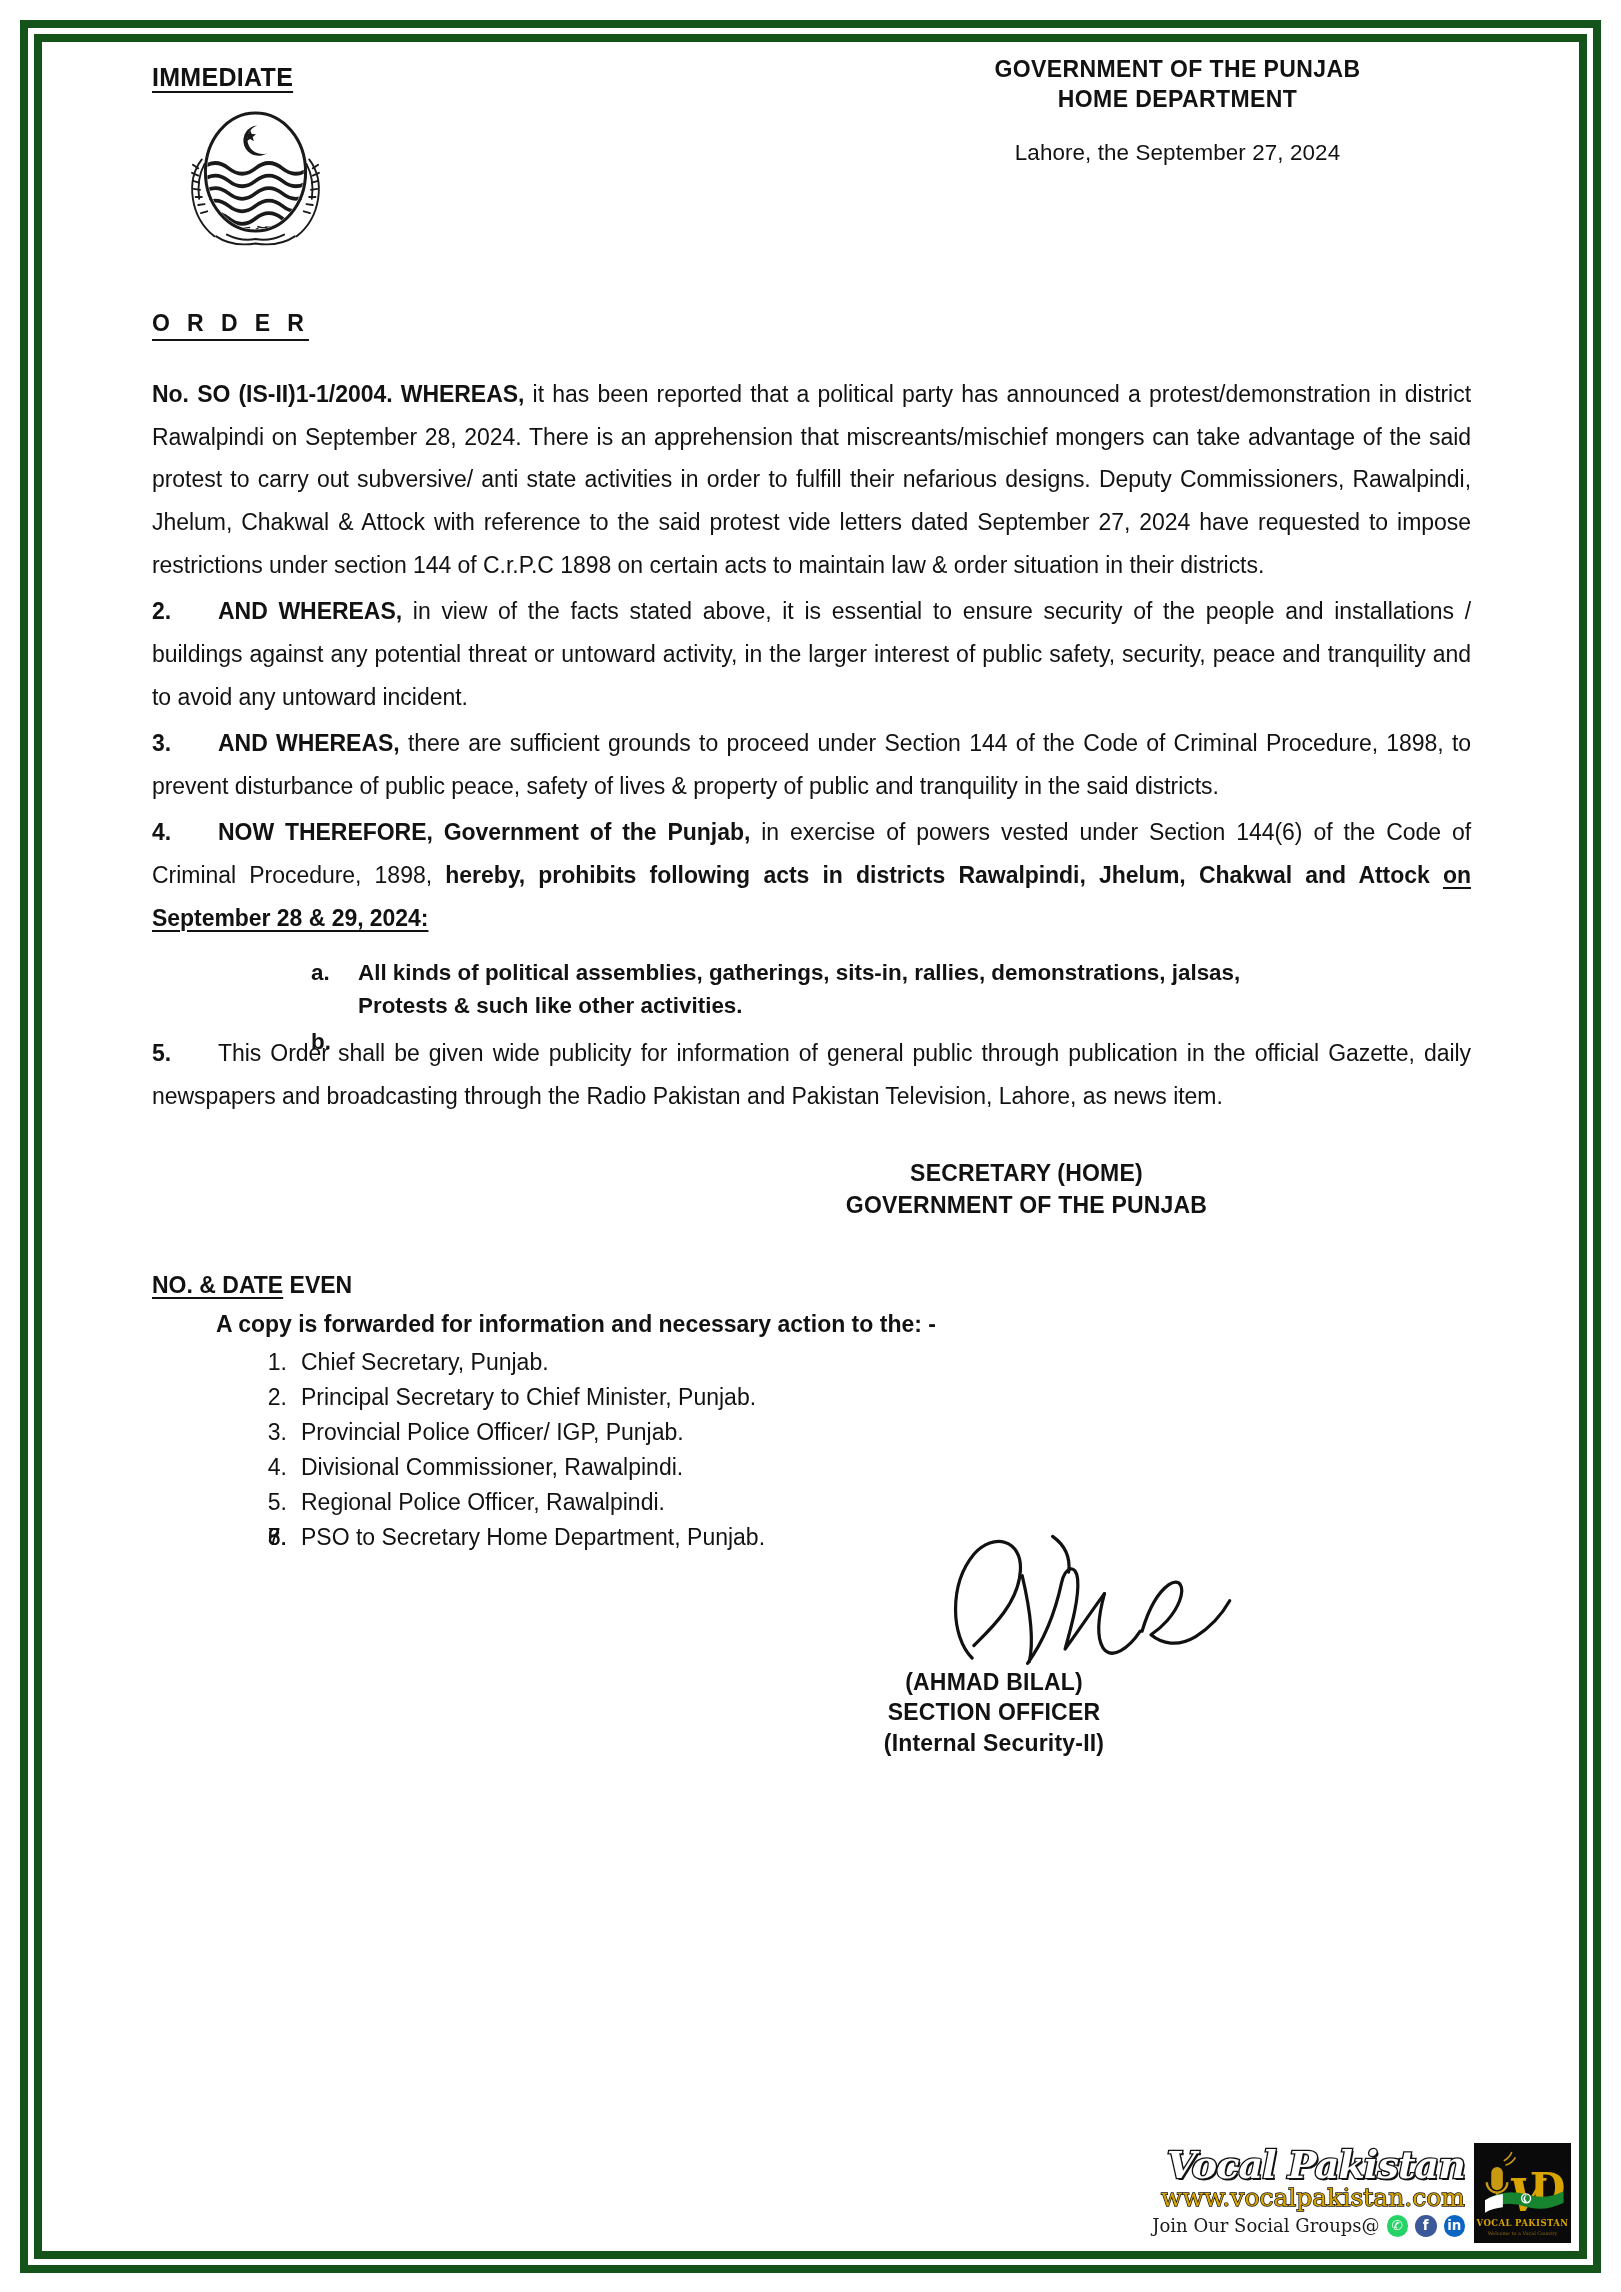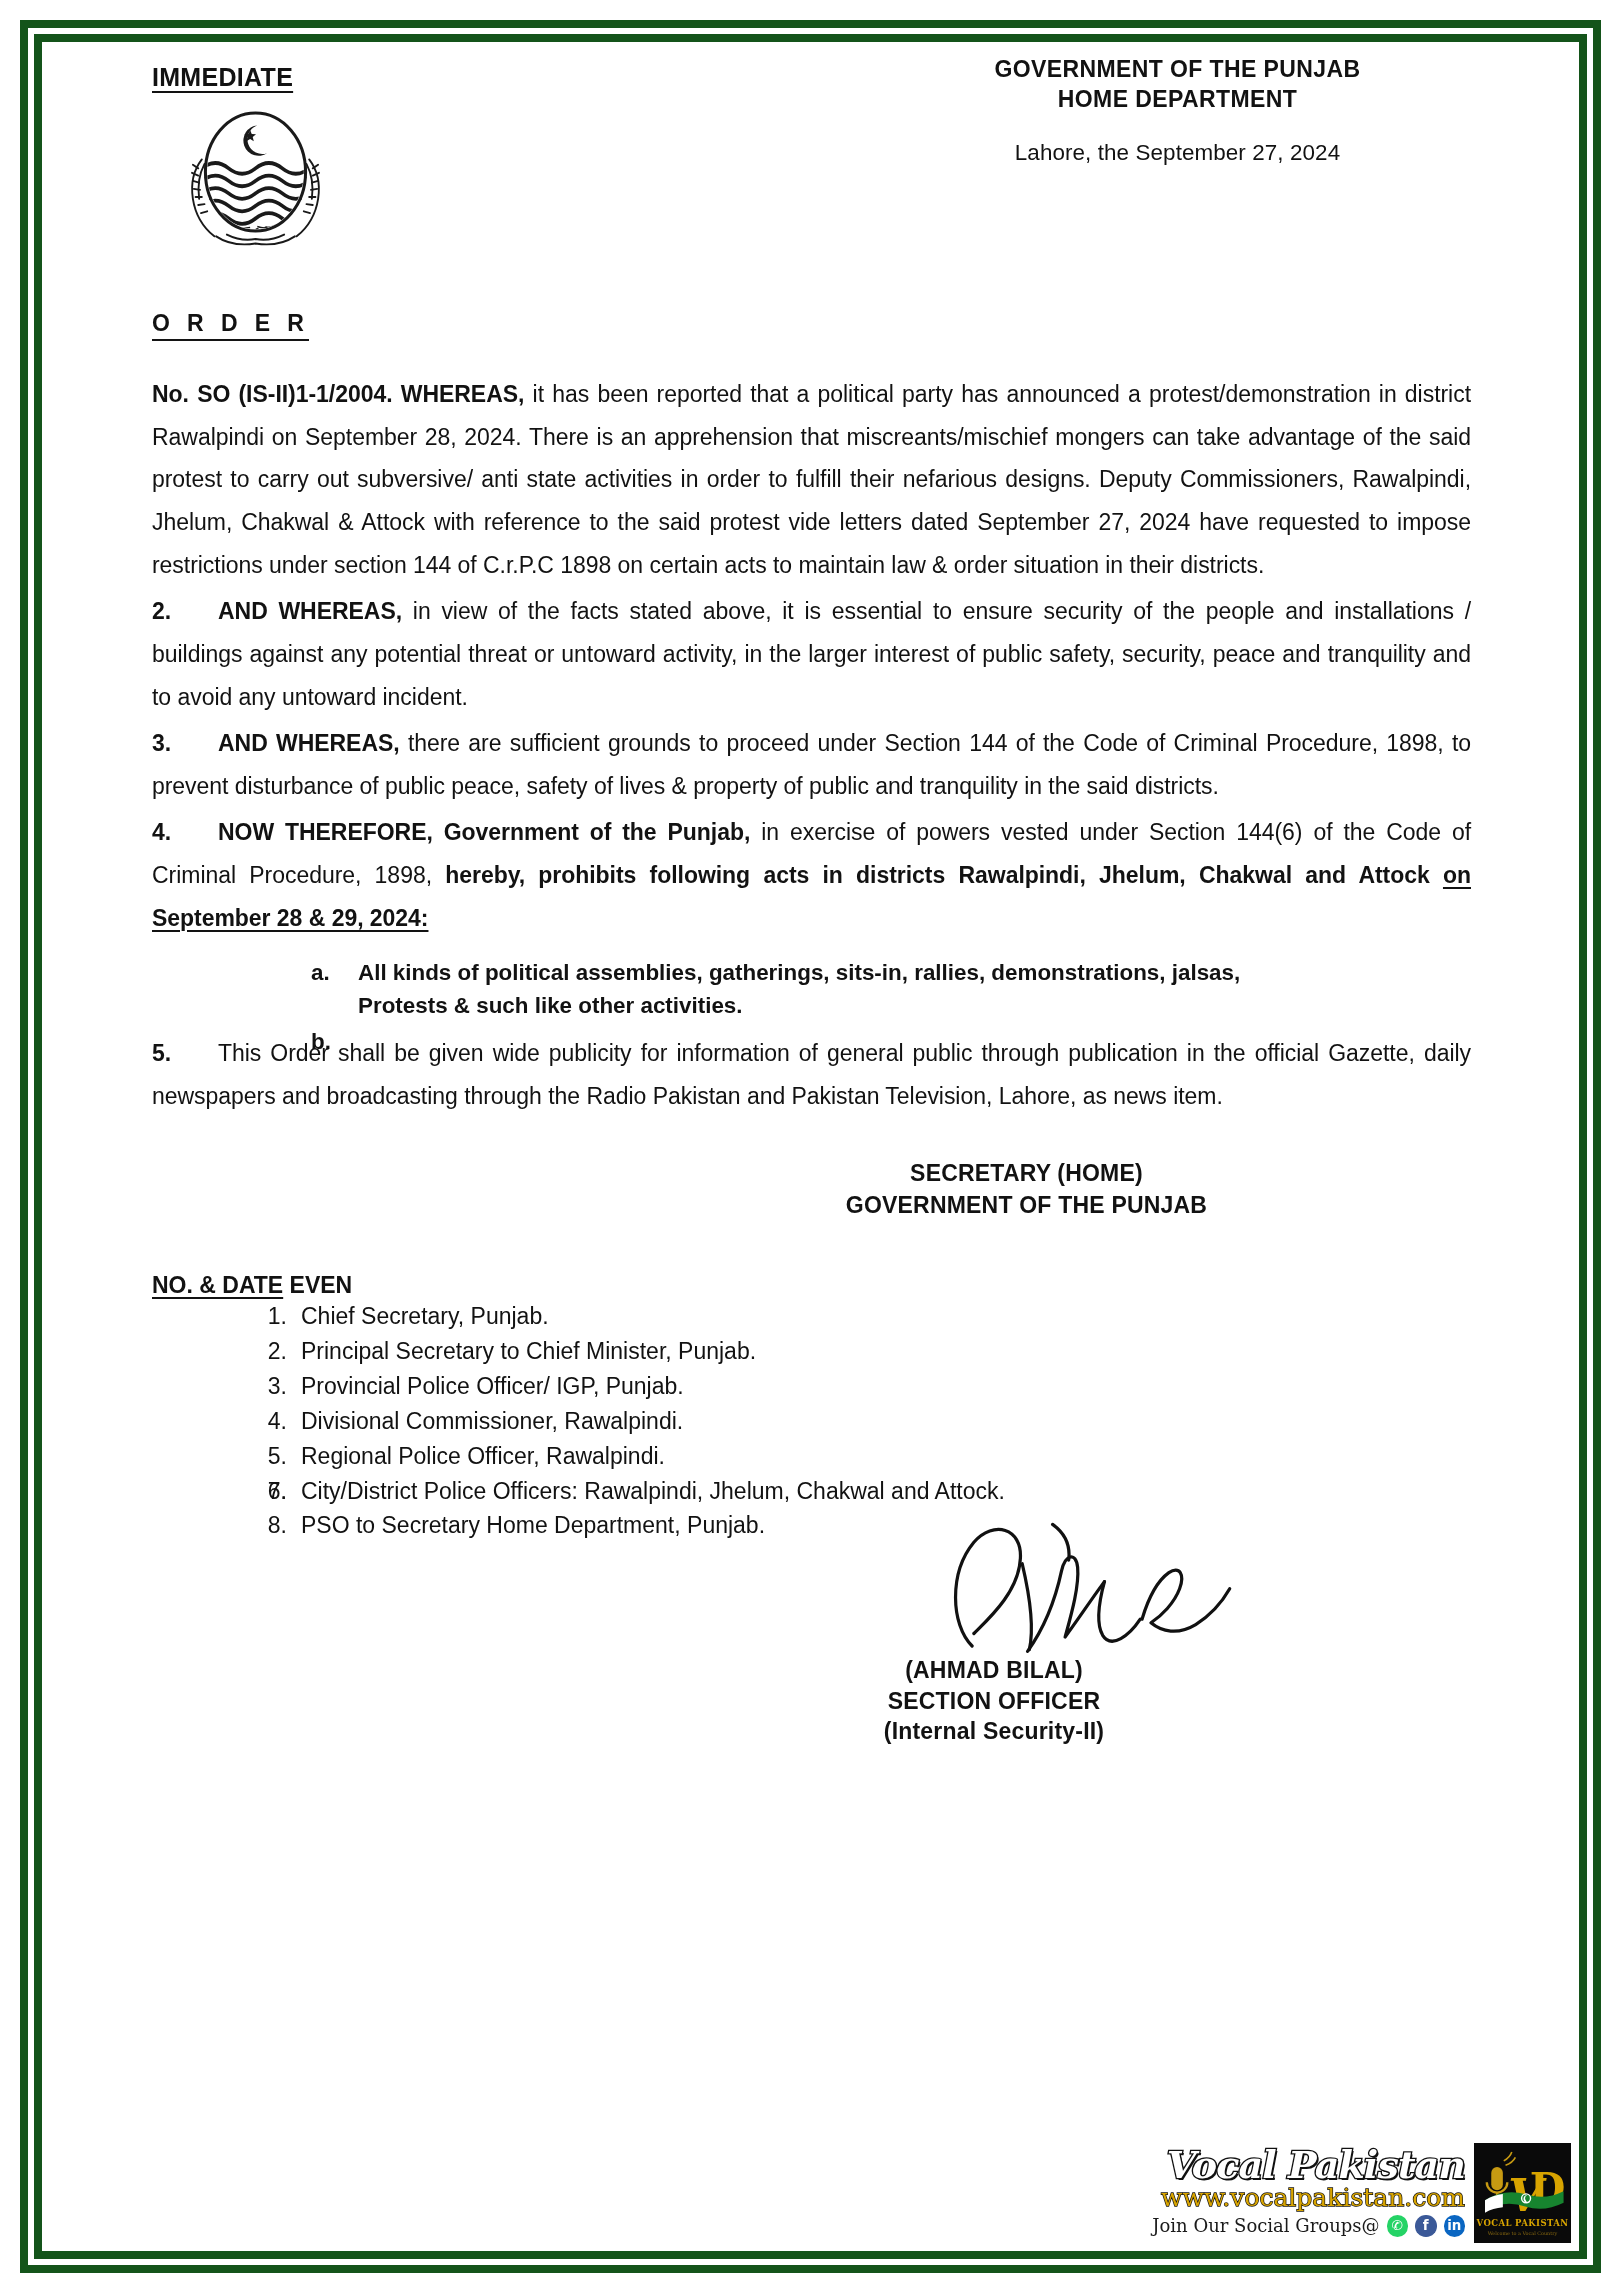--- a/index.html
+++ b/index.html
@@ -417,20 +417,21 @@
 
     
     <div class="sec-block">
       <div>SECRETARY (HOME)</div>
       <div>GOVERNMENT OF THE PUNJAB</div>
     </div>
 
     
     <div class="no-date"><span class="ul2">NO. &amp; DATE</span><span> EVEN</span></div>
 
+    <div class="copy-line">A copy is forwarded for information and necessary action to the: -</div>
 
     <ul class="dist-list">
       <li>
         <span class="n">1.</span>
         <span>Chief Secretary, Punjab.</span>
       </li>
       <li>
         <span class="n">2.</span>
         <span>Principal Secretary to Chief Minister, Punjab.</span>
       </li>
@@ -444,21 +445,20 @@
       </li>
       <li>
         <span class="n">5.</span>
         <span>Regional Police Officer, Rawalpindi.</span>
       </li>
       <li>
         <span class="n">6.</span>
       </li>
       <li>
         <span class="n">7.</span>
-        <span>City/District Police Officers: Rawalpindi, Jhelum, Chakwal and Attock.</span>
       </li>
       <li>
         <span class="n">8.</span>
         <span>PSO to Secretary Home Department, Punjab.</span>
       </li>
     </ul>
 
     
     <div class="sign-wrap">
       <div class="sign-svg">

